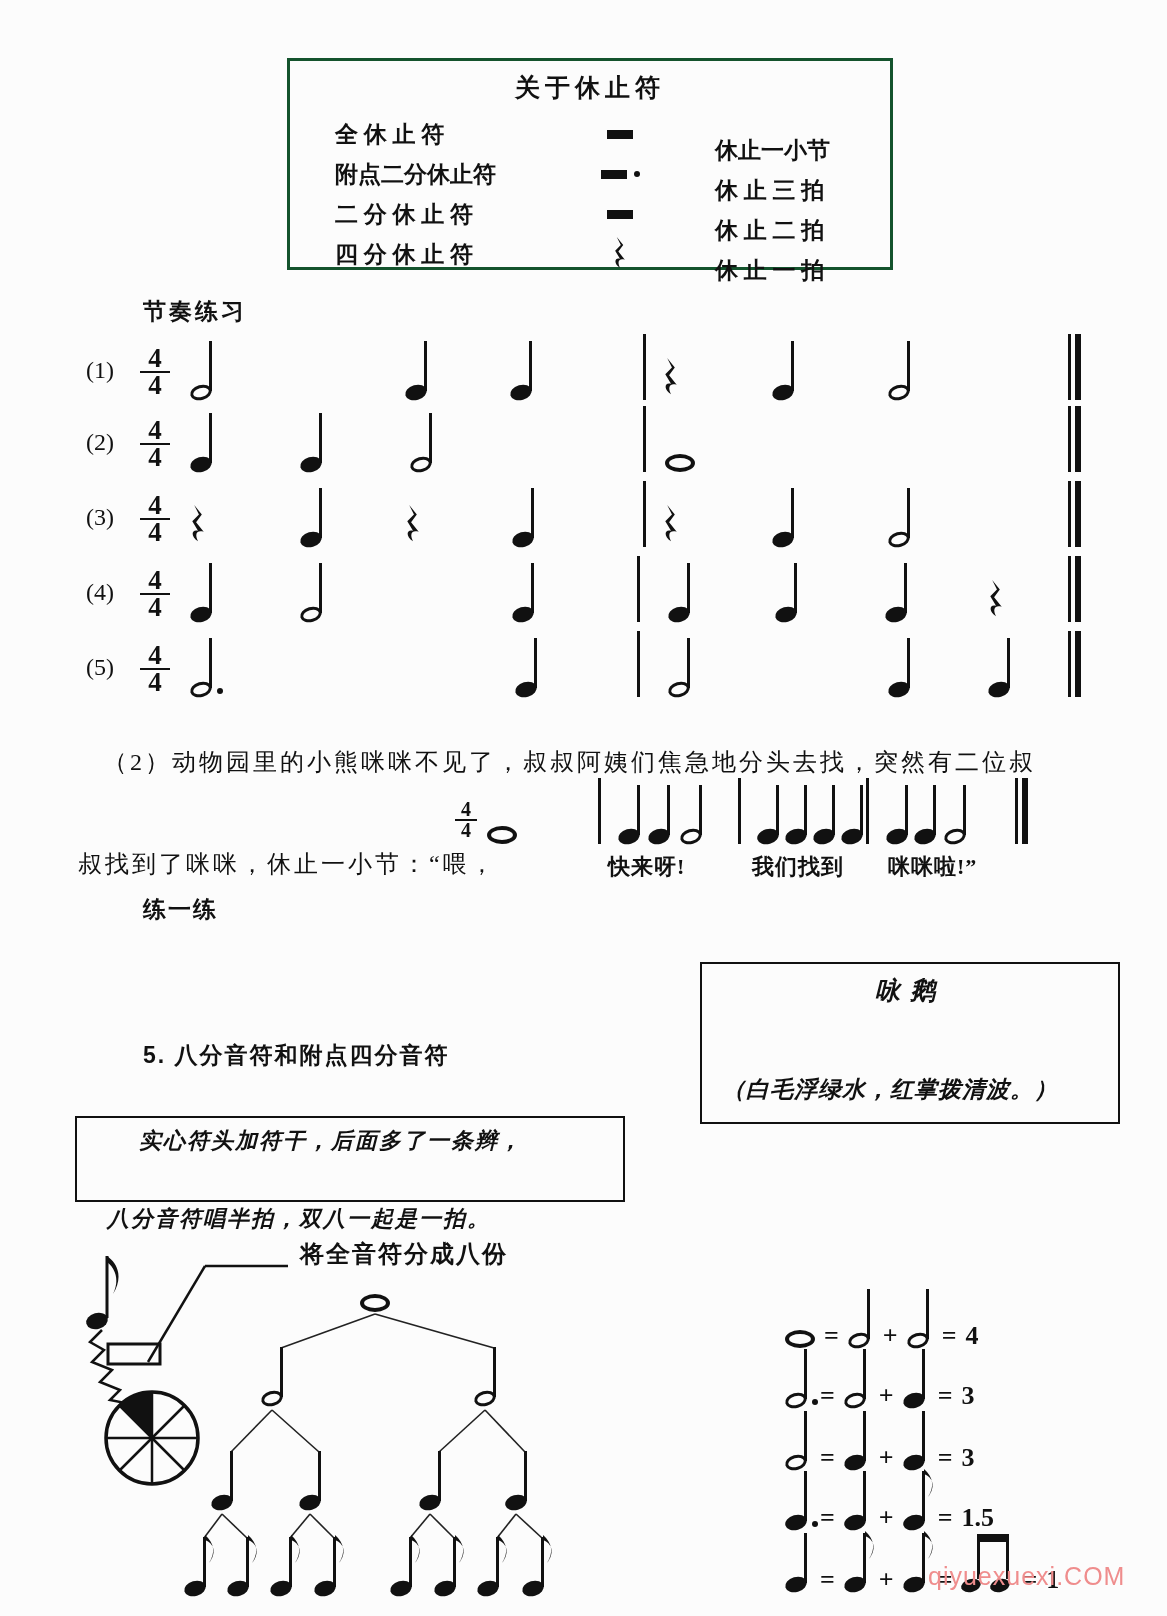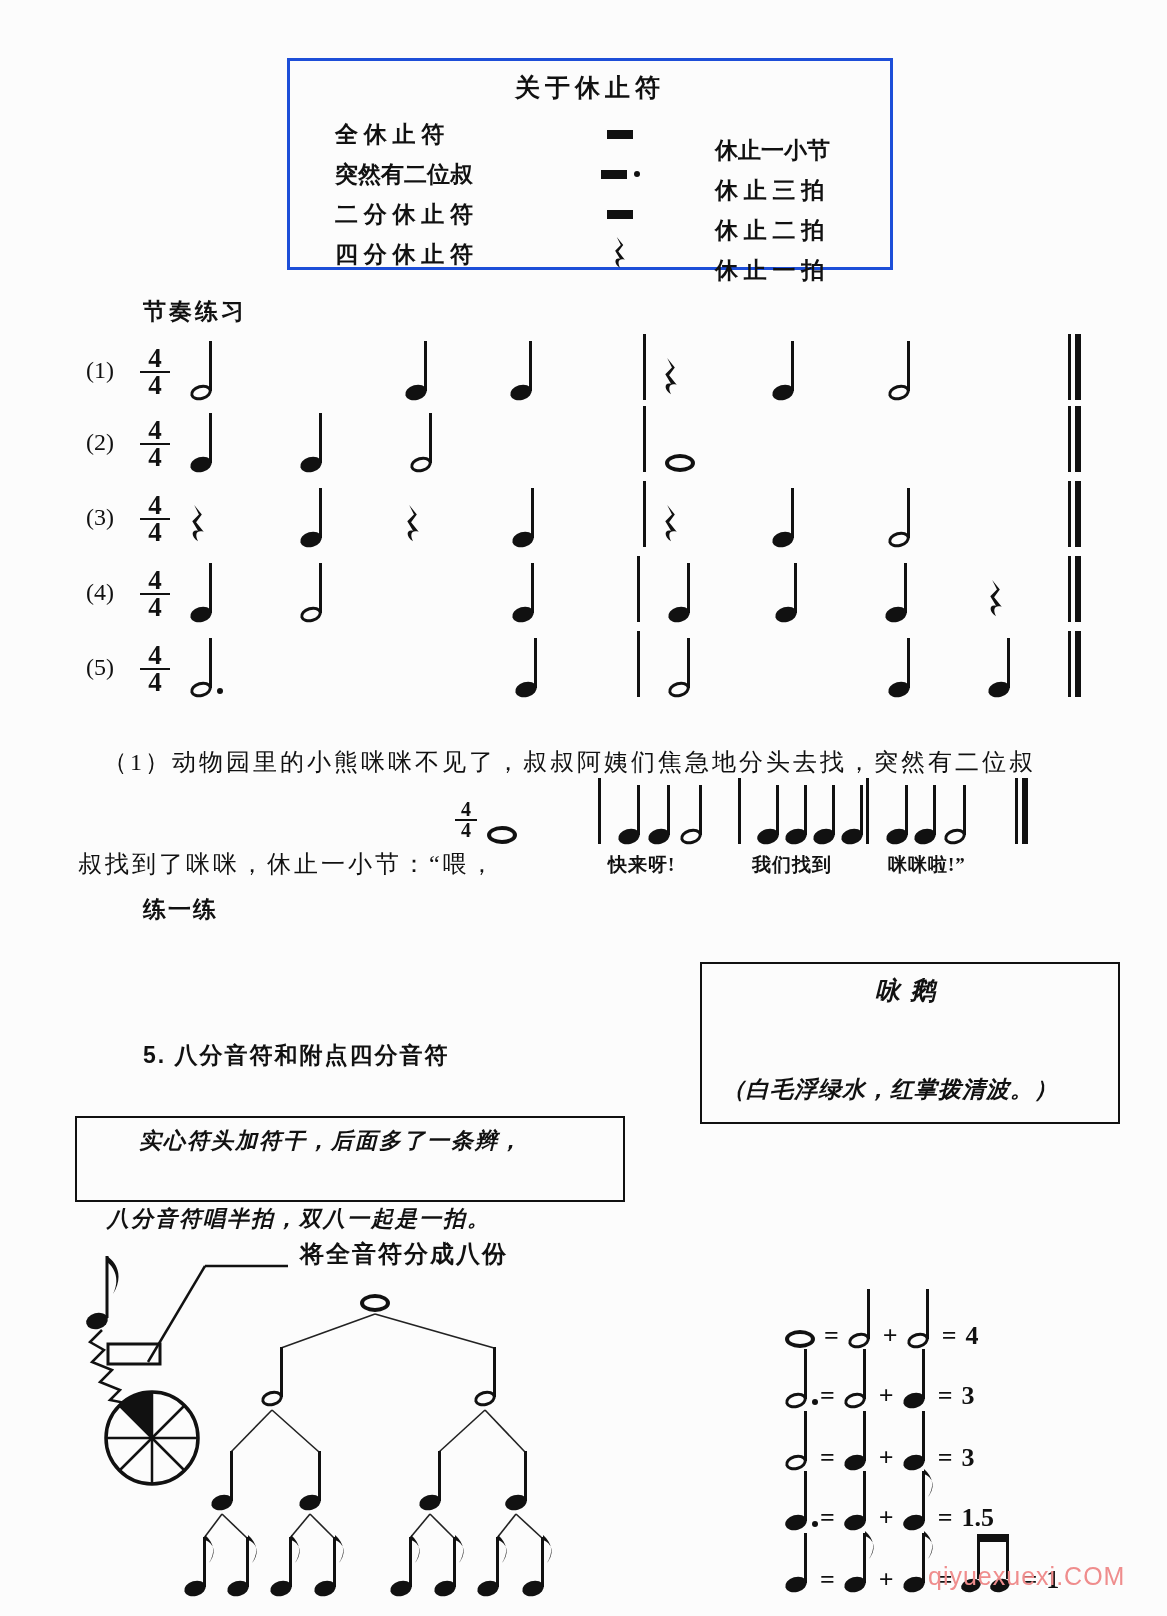--- a/index.html
+++ b/index.html
@@ -31,21 +31,21 @@
   .nt-beam2{width:52px;height:60px;}
   .nt-beam2 .head{width:20px;height:13px;}
   .nt-beam2 .h1{left:0;}
   .nt-beam2 .h2{left:29px;}
   .nt-beam2 .stem{bottom:auto;top:6px;height:41px;}
   .nt-beam2 .s1{left:16px;}
   .nt-beam2 .s2{left:45px;}
   .nt-beam2 .beam{position:absolute;left:16px;top:2px;width:32px;height:8px;background:#111;}
 
   
-  .rest-box{position:absolute;left:287px;top:58px;width:600px;height:206px;border:3px solid #1d4ed8;}
+  .rest-box{position:absolute;left:287px;top:58px;width:600px;height:206px;border:3px solid #14532d;}
   .rest-title{position:absolute;top:10px;left:0;width:100%;text-align:center;
               font-weight:700;font-size:25px;letter-spacing:5px;}
   .rest-row{position:absolute;left:0;width:100%;height:40px;}
   .rc1{position:absolute;left:45px;top:6px;font-size:23px;font-weight:700;}
   .rc2{position:absolute;left:295px;top:0;width:70px;height:40px;text-align:center;line-height:40px;}
   .rc3{position:absolute;left:425px;top:6px;font-size:23px;font-weight:700;margin-top:16px;}
   .rest-rect{display:inline-block;width:26px;height:9px;background:#111;vertical-align:middle;}
   .rdot{display:inline-block;width:6px;height:6px;background:#111;border-radius:50%;
         vertical-align:middle;margin-left:7px;}
   .rc2 svg{vertical-align:middle;}
@@ -71,21 +71,21 @@
   .poem-l2{position:absolute;left:20px;top:110px;font-size:23px;letter-spacing:1px;}
   .rhyme-box{position:absolute;left:75px;top:1116px;width:546px;height:82px;border:2.5px solid #111;}
   .rhyme-l1{position:absolute;left:62px;top:8px;font-size:22px;letter-spacing:2px;}
   .rhyme-l2{position:absolute;left:30px;top:46px;font-size:22px;letter-spacing:2px;margin-top:40px;}
 
   
   .eq-row{position:absolute;left:785px;display:flex;align-items:flex-end;gap:9px;height:64px;}
   .eq-row .nt{position:relative;flex:0 0 auto;}
   .eq-t{font-size:26px;line-height:22px;margin-bottom:1px;font-weight:700;}
 
-  .lyric{position:absolute;font-size:19px;font-weight:700;letter-spacing:1px;}
+  .lyric{position:absolute;font-size:22px;font-weight:700;letter-spacing:1px;}
   .watermark{position:absolute;left:928px;top:1562px;font-size:25px;letter-spacing:1px;
              font-family:"Liberation Sans",sans-serif;}
   #overlay{position:absolute;left:0;top:0;pointer-events:none;}
 </style>
 </head>
 <body>
 
 <div class="page">
 
   <svg id="overlay" width="1167" height="1616" viewBox="0 0 1167 1616">
@@ -128,21 +128,21 @@
 
   <div class="rest-box">
     <div class="rest-title">关于休止符</div>
     <div id="rest-rows">
         <div class="rest-row" style="top: 52px;">
           <span class="rc1">全 休 止 符</span>
           <span class="rc2"><span class="rest-rect"></span></span>
           <span class="rc3">休止一小节</span>
         </div>
         <div class="rest-row" style="top: 92px;">
-          <span class="rc1">突然有二位叔</span>
+          <span class="rc1">附点二分休止符</span>
           <span class="rc2"><span class="rest-rect"></span><span class="rdot"></span></span>
           <span class="rc3">休 止 三 拍</span>
         </div>
         <div class="rest-row" style="top: 132px; text-align: center;">
           <span class="rc1">二 分 休 止 符</span>
           <span class="rc2"><span class="rest-rect"></span></span>
           <span class="rc3">休 止 二 拍</span>
         </div>
         <div class="rest-row" style="top: 172px;">
           <span class="rc1">四 分 休 止 符</span>
@@ -332,21 +332,21 @@
           <span class="stem"></span>
           <span class="head"></span>
         </span>
         <span class="nt nt-end" style="left: 1068px;">
           <span class="b1"></span>
           <span class="b2"></span>
         </span>
       </div>
     </div>
 
-  <div class="bodytext abs" style="left:103px;top:746px;width:1020px;">（1）动物园里的小熊咪咪不见了，叔叔阿姨们焦急地分头去找，突然有二位叔</div>
+  <div class="bodytext abs" style="left:103px;top:746px;width:1020px;">（2）动物园里的小熊咪咪不见了，叔叔阿姨们焦急地分头去找，突然有二位叔</div>
   <div id="ex6-music" class="abs" style="left:0;top:772px;width:1167px;height:76px;">
       <div class="meter sm" style="left: 455px; bottom: 8px;">
         <span class="mt">4</span>
         <span class="mb">4</span>
       </div>
       <span class="nt nt-w" style="left: 487px; bottom: 4px;">
         <span class="whead"></span>
       </span>
       <span class="nt nt-bar" style="left: 598px; bottom: 4px;"></span>
       <span class="nt nt-q" style="left: 618px; bottom: 4px;">

